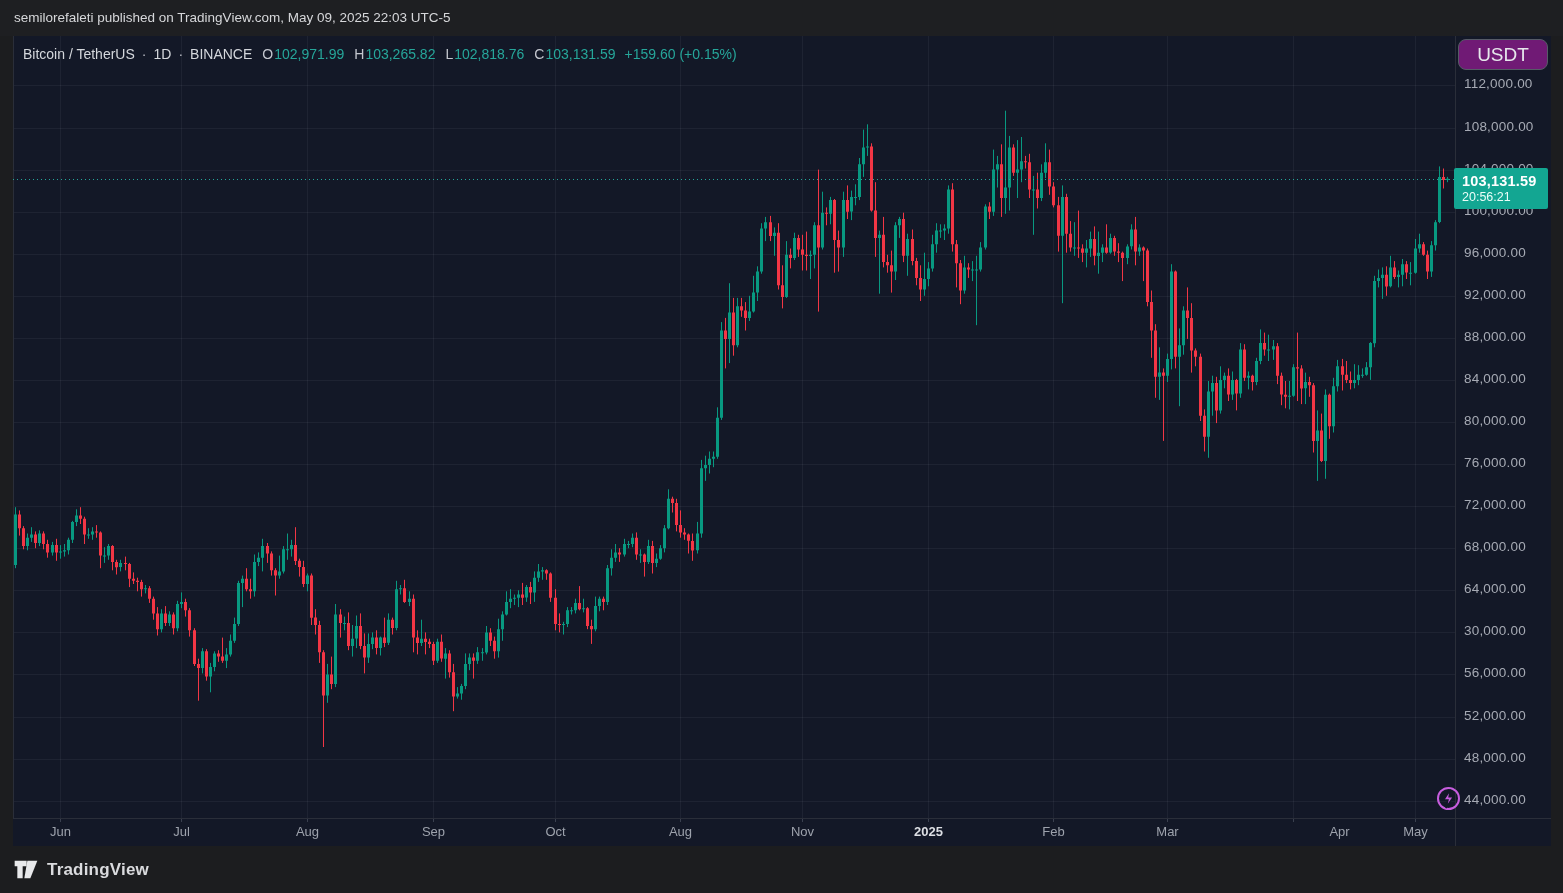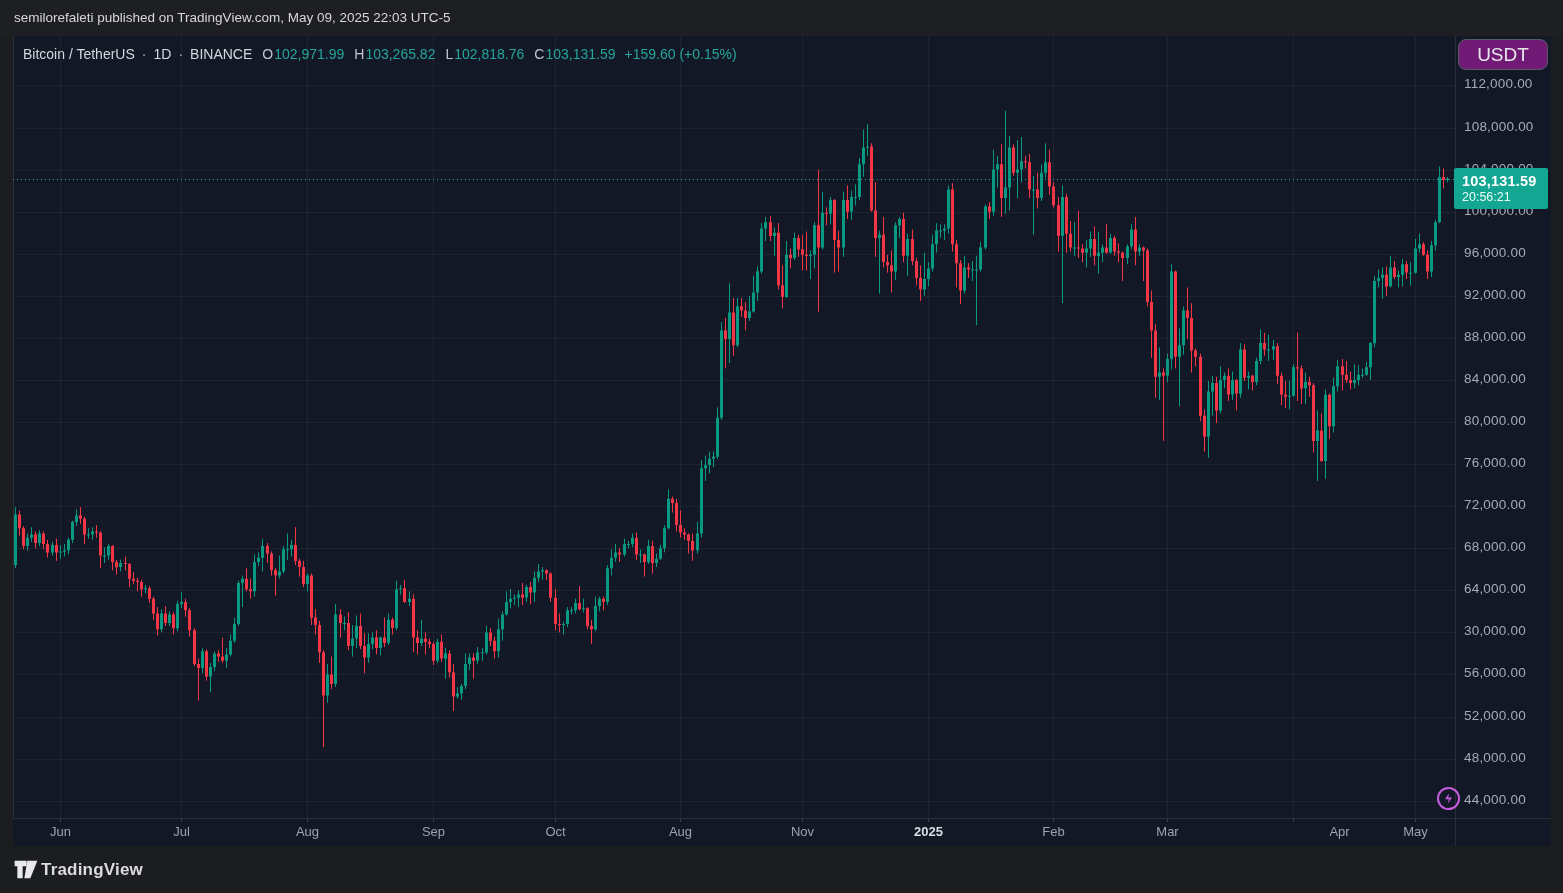--- a/index.html
+++ b/index.html
@@ -47,21 +47,21 @@
   .wick.up{stroke:var(--up);} .wick.down{stroke:var(--down);}
   .bodies.up{fill:var(--up);} .bodies.down{fill:var(--down);}
   .price-line{stroke:var(--accent);stroke-width:1;stroke-dasharray:1 3;}
 
   .flash-icon{position:absolute;left:1422px;top:749px;width:27px;height:27px;z-index:3;cursor:pointer;}
   .flash-icon circle{fill:none;stroke:var(--flash);stroke-width:2;}
   .flash-icon path{fill:var(--flash);stroke:#131827;stroke-width:1.6;}
 
   .footer{position:absolute;left:0;bottom:0;width:100%;height:47px;background:#1c1d1f;
     display:flex;align-items:center;padding-left:14px;}
-  .brand{display:flex;align-items:center;gap:3px;text-decoration:none;cursor:pointer;}
+  .brand{display:flex;align-items:center;gap:9px;text-decoration:none;cursor:pointer;}
   .tv-mark{width:24px;height:19px;}
   .tv-mark path{fill:#e8e9eb;}
   .brand-text{font-size:17px;font-weight:bold;color:#dadbde;letter-spacing:.2px;}
 </style>
 </head>
 <body>
 
 <div class="page">
 
   <div class="attribution">

